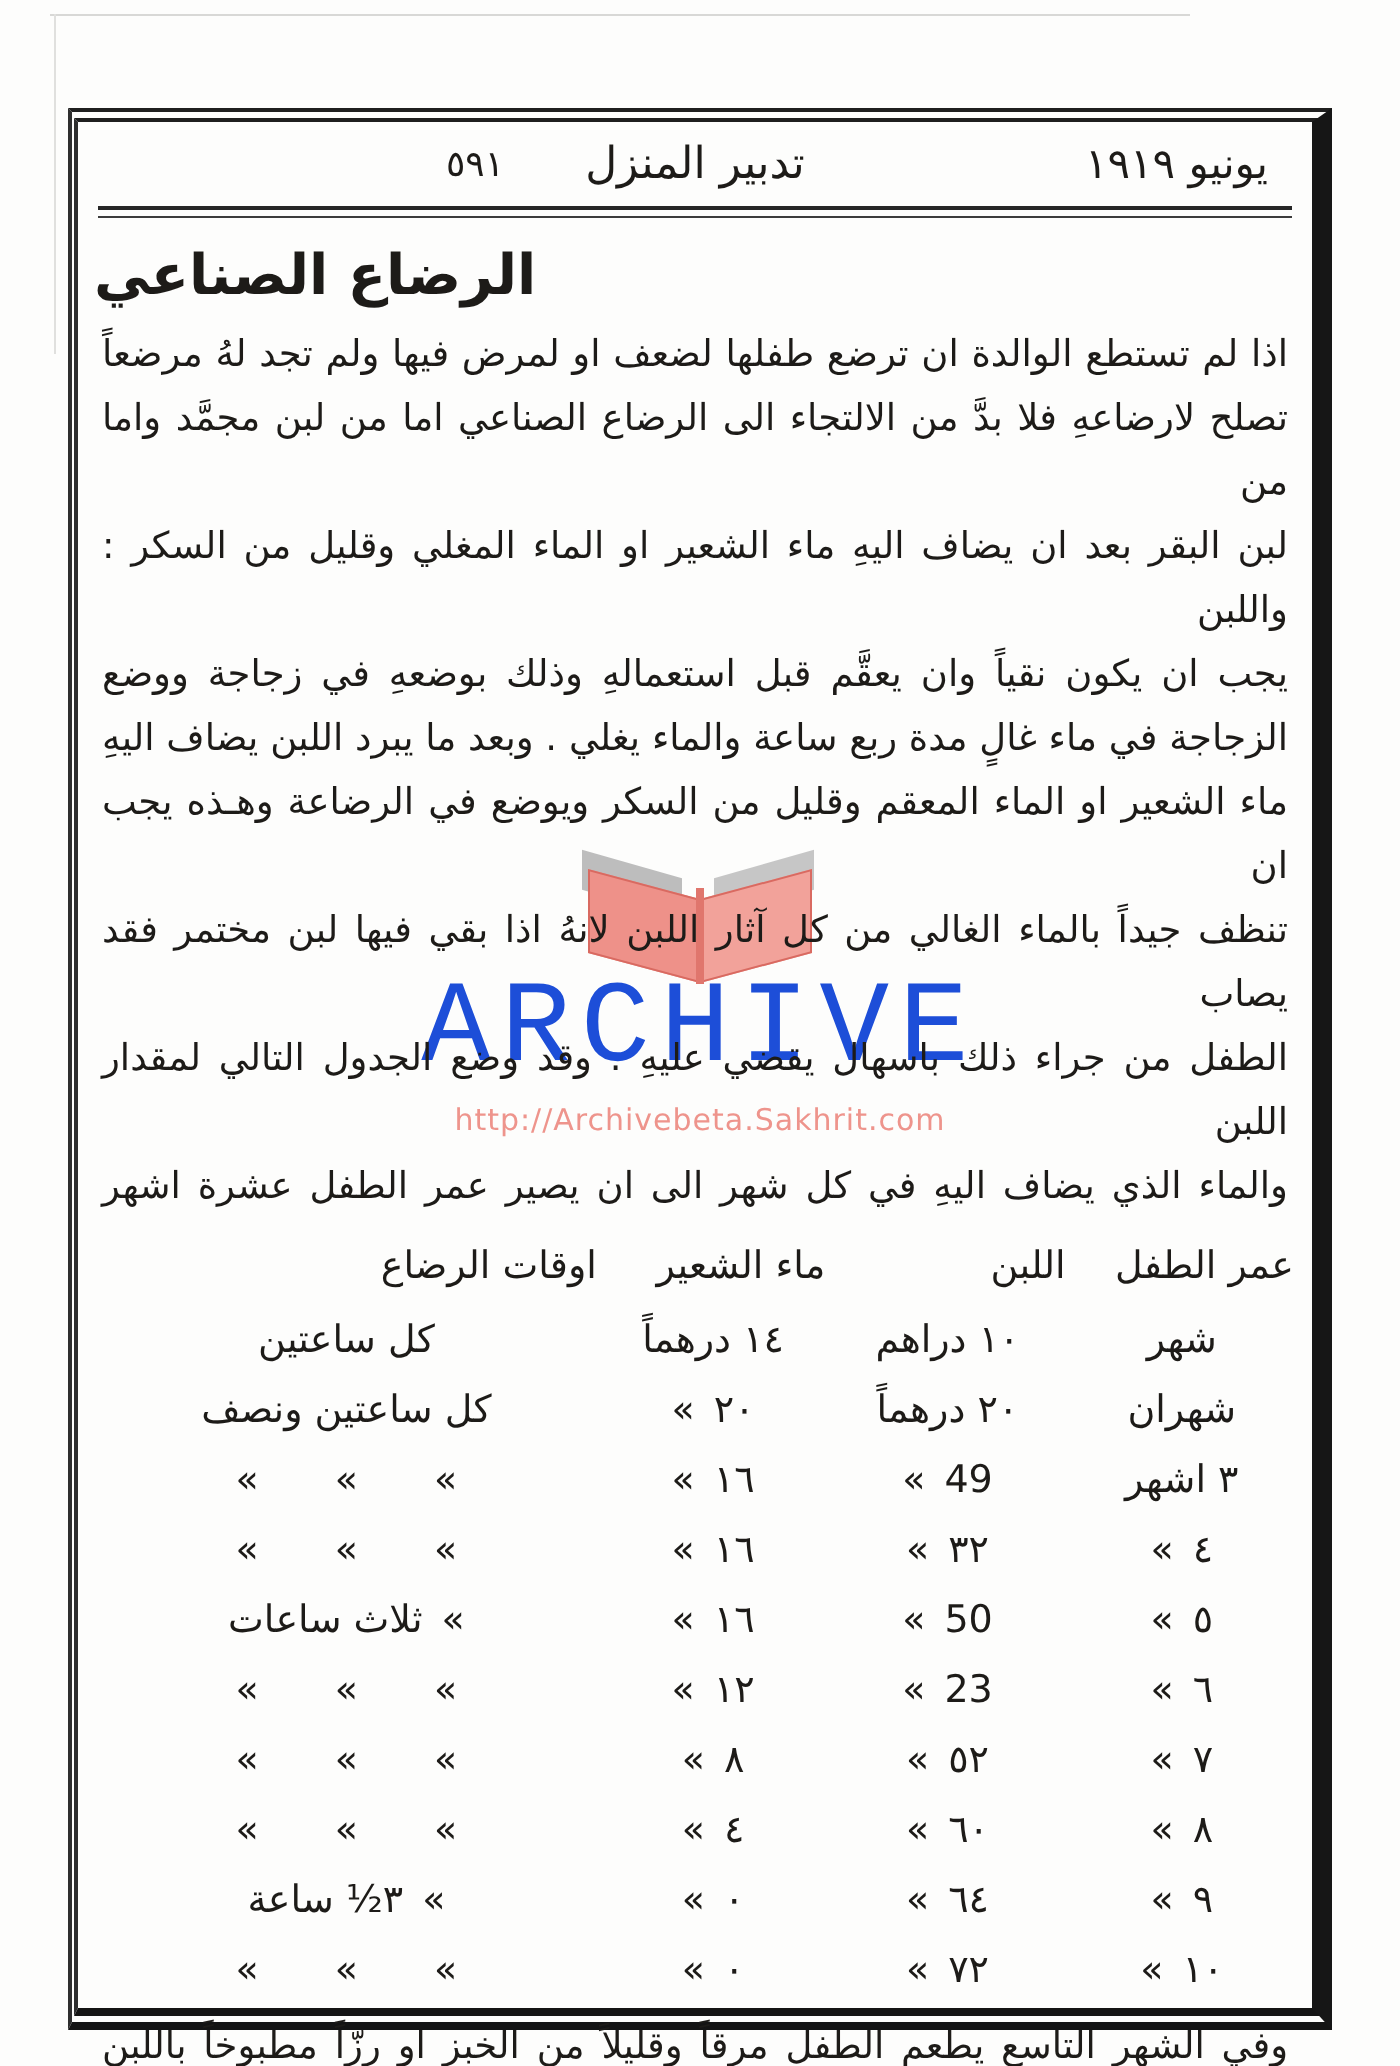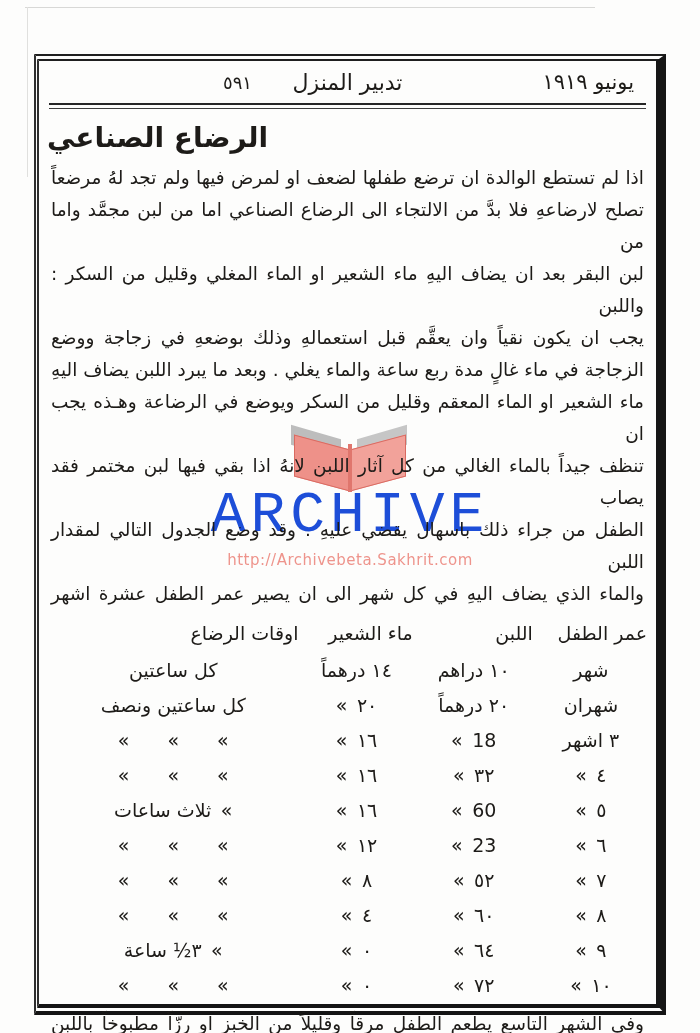--- a/index.html
+++ b/index.html
@@ -113,33 +113,33 @@
           <td>كل ساعتين</td>
         </tr>
           <tr>
           <td>شهران</td>
           <td>٢٠ درهماً</td>
           <td>٢٠ »</td>
           <td>كل ساعتين ونصف</td>
         </tr>
           <tr>
           <td>٣ اشهر</td>
-          <td>18 »</td>
+          <td>49 »</td>
           <td>١٦ »</td>
           <td>»  »  »</td>
         </tr>
           <tr>
           <td>٤ »</td>
           <td>٣٢ »</td>
           <td>١٦ »</td>
           <td>»  »  »</td>
         </tr>
           <tr>
           <td>٥ »</td>
-          <td>60 »</td>
+          <td>50 »</td>
           <td>١٦ »</td>
           <td>» ثلاث ساعات</td>
         </tr>
           <tr>
           <td>٦ »</td>
           <td>23 »</td>
           <td>١٢ »</td>
           <td>»  »  »</td>
         </tr>
           <tr>

